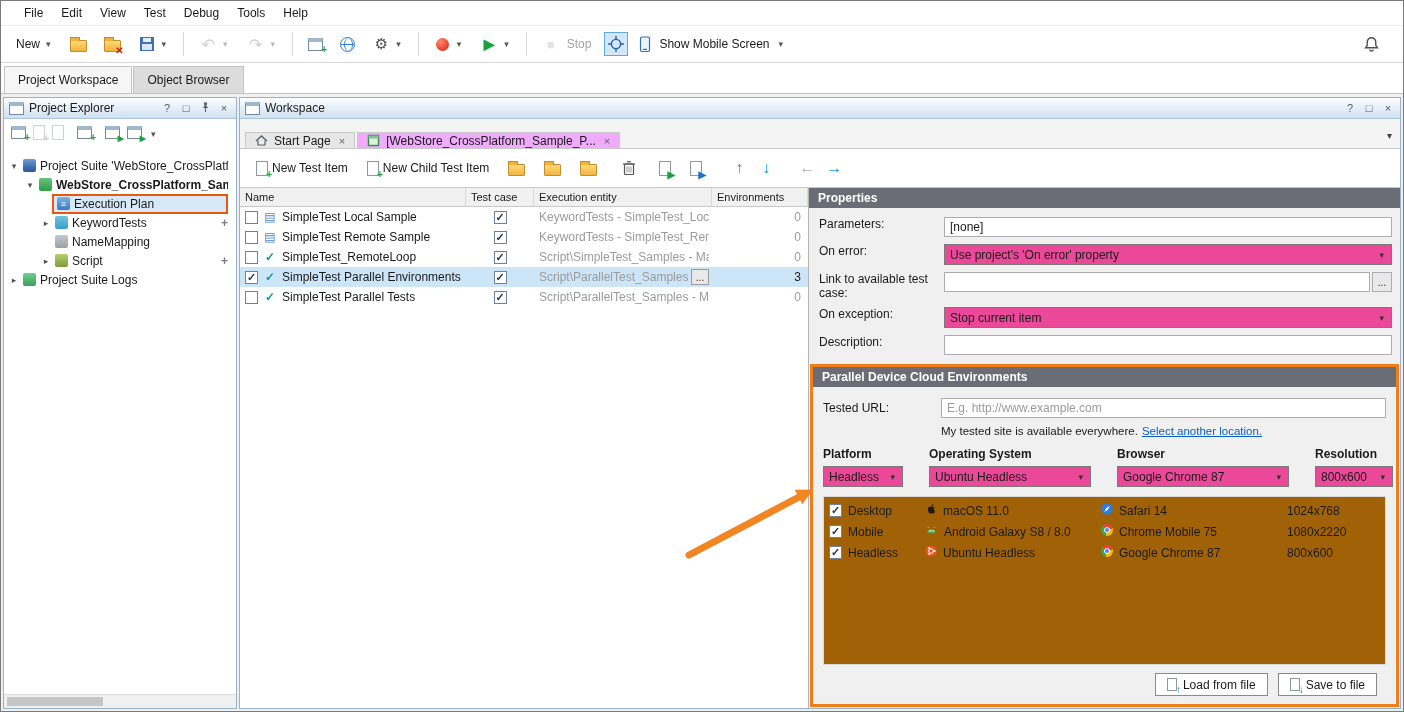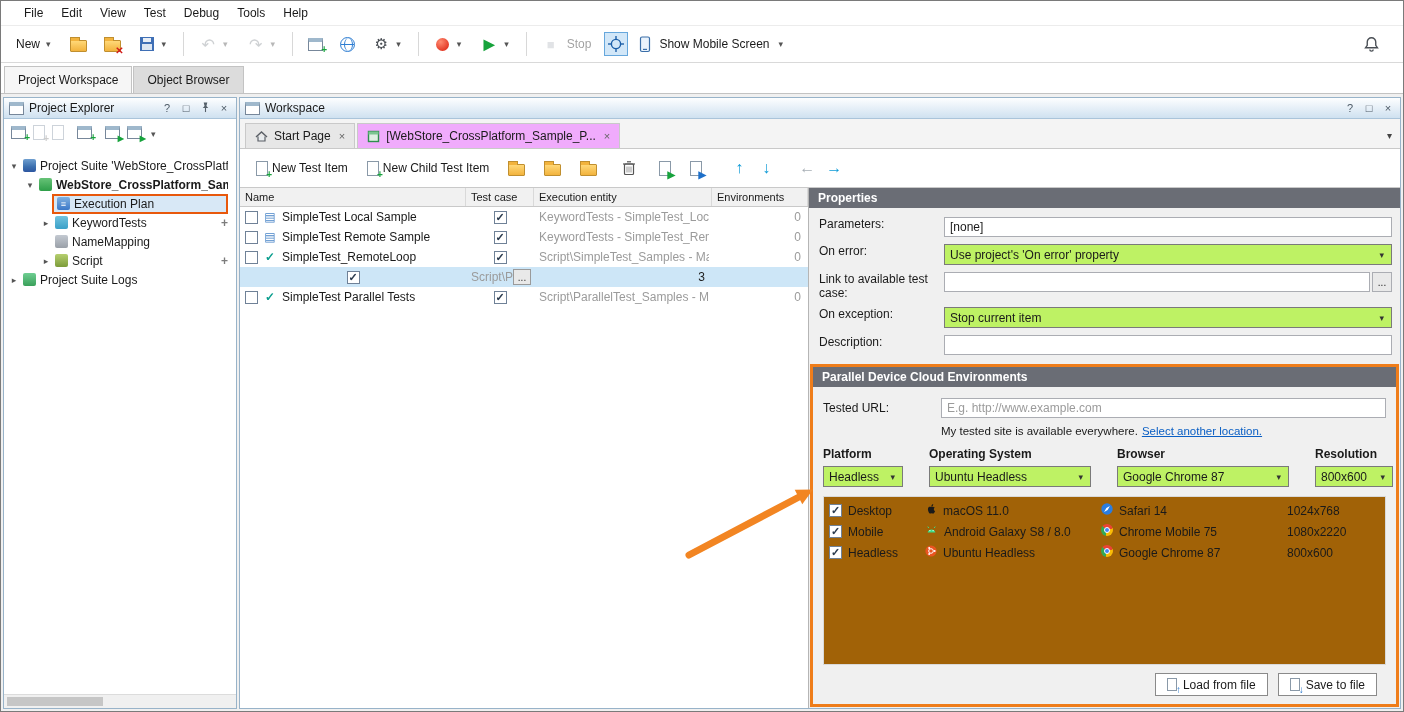--- a/index.html
+++ b/index.html
@@ -68,21 +68,21 @@
   .ticon[data-icon="keyword"] { background:linear-gradient(#72c3de,#3aa0c8); }
   .ticon[data-icon="namemap"] { background:linear-gradient(#c3c9d1,#9aa0a8); }
   .ticon[data-icon="script"]  { background:linear-gradient(#b6cf6f,#7c9c3a); }
   .ticon[data-icon="logs"]    { background:linear-gradient(#6fce92,#3aa05a); }
   .tplus { margin-left:auto; padding-right:8px; color:#7c7c7c; font-weight:bold; }
   .hscroll { height:14px; background:#f0f0f0; border-top:1px solid #dcdcdc; position:relative; flex:none; }
   .hthumb { position:absolute; left:3px; top:2px; bottom:2px; width:96px; background:#c6c6c6; }
   
   .right-panel { position:absolute; left:238px; top:3px; right:2px; bottom:2px; border:1px solid #98b3c9; background:#fff; display:flex; flex-direction:column; }
   .ws-tabs { height:30px; background:#f4f4f4; display:flex; align-items:flex-end; padding-left:5px; border-bottom:1px solid #c9c9c9; position:relative; flex:none; }
-  .wstab { display:flex; align-items:center; gap:6px; padding:0 9px; height:25px; border:1px solid #c9c9c9; border-bottom:none; background:#e7e7e7; margin-right:2px; }
+  .wstab { display:flex; align-items:center; gap:6px; padding:0 9px; height:16px; border:1px solid #c9c9c9; border-bottom:none; background:#e7e7e7; margin-right:2px; }
   .wstab.active { background:#f0abfc; }
   .wtico { display:inline-flex; }
   .wtico svg { display:none; }
   .wtico[data-icon="home"] .i-home { display:inline; }
   .wtico[data-icon="doc"] .i-doc { display:inline; }
   .tabx { color:#666; font-size:11px; padding-left:2px; }
   .tabs-dd { position:absolute; right:8px; bottom:7px; font-size:10px; color:#444; }
   .ws-toolbar { height:38px; display:flex; align-items:center; gap:5px; padding:0 9px; background:#fff; flex:none; }
   .page-ic { width:12px; height:15px; border:1px solid #8a99a8; background:#fff; position:relative; display:inline-block; }
   .page-ic .ovl { position:absolute; right:-5px; bottom:-5px; font-size:10px; font-weight:bold; line-height:1; }
@@ -112,21 +112,21 @@
   .ell.show { display:inline-flex; }
   
   .props { flex:1; min-width:0; background:#f0f0f0; border-left:1px solid #b5b5b5; display:flex; flex-direction:column; }
   .props-hd { background:#6a6d75; color:#fff; font-weight:bold; padding:3px 9px; flex:none; }
   .pfields { padding:9px 8px 0 10px; flex:none; }
   .prow { display:flex; align-items:flex-start; margin-bottom:7px; }
   .plabel { width:125px; flex:none; }
   .pctrl { flex:1; display:flex; align-items:center; }
   input.tbox { flex:1; height:20px; border:1px solid #abadb3; background:#fff; padding:0 5px; font:12px "Liberation Sans",sans-serif; color:#1a1a1a; }
   input.tbox::placeholder { color:#9b9b9b; }
-  .fsel { flex:1; height:21px; border:1px solid #7a7a7a; background:#bef264; display:flex; align-items:center; justify-content:space-between; padding:0 5px; overflow:hidden; white-space:nowrap; }
+  .fsel { flex:1; height:21px; border:1px solid #7a7a7a; background:#ec4899; display:flex; align-items:center; justify-content:space-between; padding:0 5px; overflow:hidden; white-space:nowrap; }
   .fsel .dd { font-size:9px; color:#333; }
   .btn-ell { width:20px; height:20px; border:1px solid #abadb3; background:#e9e9e9; margin-left:2px; display:flex; align-items:center; justify-content:center; font-size:10px; }
   
   .pdce { flex:1; margin:2px 1px 1px 1px; border:3px solid #ef7d1a; display:flex; flex-direction:column; min-height:0; background:#f0f0f0; }
   .pdce-body { flex:1; display:flex; flex-direction:column; padding:7px 10px 0; min-height:0; }
   .urow { display:flex; align-items:center; margin-top:4px; }
   .ulabel { width:118px; flex:none; }
   .caption { margin:7px 0 10px 118px; font-size:11.5px; }
   .loc-link { color:#0b5fc4; text-decoration:underline; margin-left:4px; }
   .envgrid { display:grid; grid-template-columns:80px 162px 172px 78px 1fr; column-gap:10px; align-items:center;gap:26px; }
@@ -488,20 +488,25 @@
                   <span class="cb checked"></span>
                 </span>
                 <span class="cell c-entity">
                   <span style="overflow:hidden;">Script\SimpleTest_Samples - Main...</span>
 
                 </span>
                 <span class="cell c-env">0</span>
               </div>
 
               <div class="grow selected">
+                <span class="cell c-name">
+                  <span class="cb checked"></span>
+                  <span class="nicon" data-icon="script"></span>
+                  <span style="overflow:hidden;white-space:nowrap;">SimpleTest Parallel Environments</span>
+                </span>
                 <span class="cell c-test">
                   <span class="cb checked"></span>
                 </span>
                 <span class="cell c-entity">
                   <span style="overflow:hidden;">Script\ParallelTest_Samples - ...</span>
                   <span class="ell show">...</span>
                 </span>
                 <span class="cell c-env">3</span>
               </div>
 

